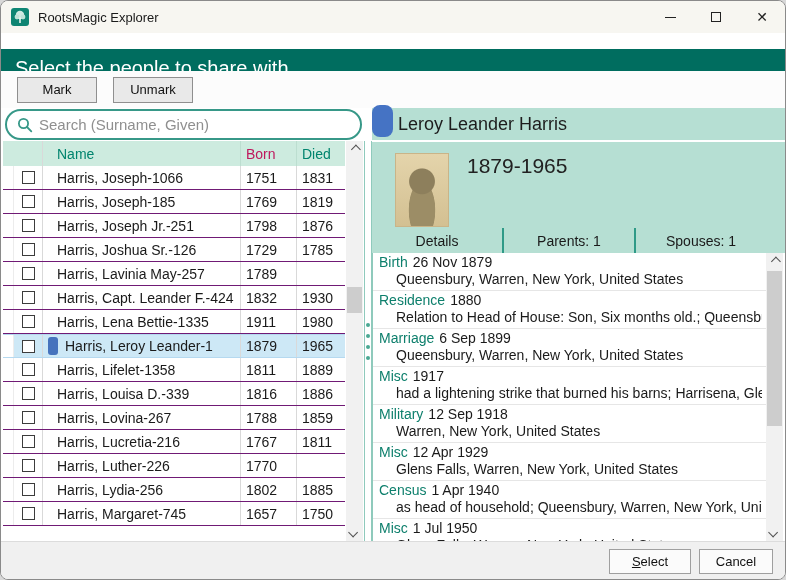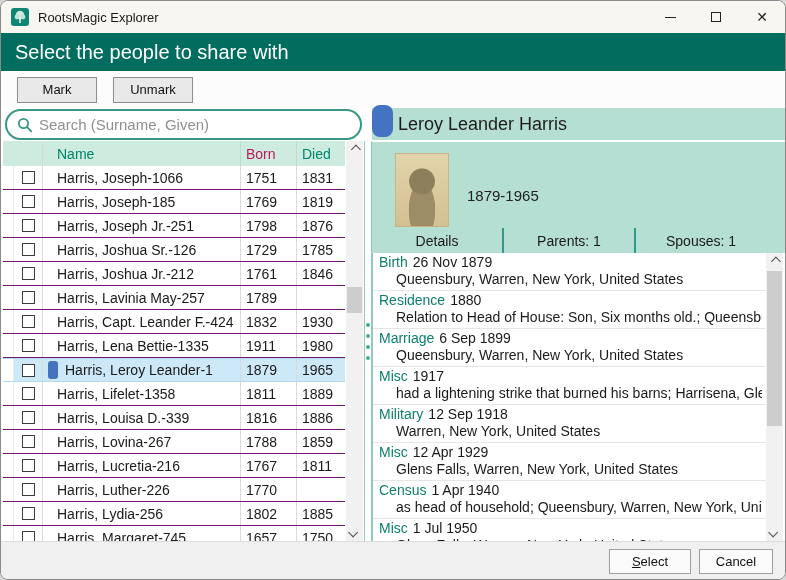--- a/index.html
+++ b/index.html
@@ -13,21 +13,21 @@
   .titlebar { position:absolute; left:0; top:0; width:100%; height:32px;
     background:#f7f6f1; display:flex; align-items:center; }
   .app-icon { margin-left:10px; width:18px; height:18px; flex:0 0 auto; }
   .title-text { margin-left:9px; font-size:13px; color:#1a1a1a; }
   .win-controls { position:absolute; right:0; top:0; height:32px; display:flex; }
   .win-btn { width:46px; height:32px; display:flex; align-items:center; justify-content:center; cursor:default; }
   .glyph-min { width:11px; height:0; border-top:1px solid #222; }
   .glyph-max { width:10px; height:10px; border:1px solid #222; }
   .glyph-close { font-size:14px; color:#222; line-height:1; }
   
-  .banner { position:absolute; left:0; top:32px; width:100%; height:38px;
+  .banner { position:absolute; left:0; top:48px; width:100%; height:38px;
     background:#006d5f; color:#fff; display:flex; align-items:center;
     padding-left:14px; font-size:20px; }
   
   .toolbar { position:absolute; left:0; top:70px; width:100%; height:37px;
     background:#fcfcfc; display:flex; align-items:center; }
   .tb-btn { margin-left:16px; width:80px; height:26px; background:#e9e9e9;
     border:1px solid #8f8f8f; font-size:13px; color:#111; font-family:inherit; cursor:pointer; }
   
   .search-box { position:absolute; left:4px; top:108px; width:357px; height:31px;
     border:2px solid #379888; border-radius:16px; background:#fff;
@@ -80,21 +80,21 @@
   .dp-title { margin-left:26px; font-size:18px; color:#1d1d1d; }
   .dp-body { position:absolute; left:371px; top:139px; width:413px; height:113px;
     background:#b6dfd3; border-top:2px solid #fff; }
   .dp-photo { position:absolute; left:23px; top:11px; width:54px; height:74px;
     border:1px solid #c9b488;
     background:
       radial-gradient(circle at 50% 38%, #8d7f5c 0 24%, rgba(141,127,92,0) 26%),
       radial-gradient(ellipse at 50% 78%, #9c8d66 0 35%, rgba(156,141,102,0) 37%),
       linear-gradient(#e4d4ab, #d3c092);
   }
-  .dp-lifespan { position:absolute; left:95px; top:12px; font-size:15px; color:#222;margin-top:33px; }
+  .dp-lifespan { position:absolute; left:95px; top:12px; font-size:21px; color:#222; }
   .dp-tabs { position:absolute; left:371px; top:227px; width:394px; height:25px; display:flex; }
   .dp-tab { flex:1; display:flex; align-items:center; justify-content:center;
     font-size:14px; color:#1a1a1a; cursor:pointer; }
   .dp-tab + .dp-tab { border-left:2px solid #2f9a87; }
   .facts { position:absolute; left:371px; top:252px; width:394px; height:288px;
     background:#fff; border-left:1px solid #8fcabc; overflow:hidden; }
   .fact { padding:2px 4px 3px 6px; border-bottom:1px solid #e6e6e6; font-size:14px; line-height:15px; }
   .fact-type { color:#0d7f6c; }
   .fact-date { color:#1a1a1a; margin-left:5px; }
   .fact-detail { margin-top:2px; padding-left:17px; color:#1a1a1a; white-space:nowrap; overflow:hidden; }
@@ -202,31 +202,20 @@
           </div>
           <div class="c-born">1729</div>
           <div class="c-died">1785</div>
         </div>
         <div class="row">
           <div class="c-strip"></div>
           <div class="c-cb">
             <div class="cbox"></div>
           </div>
           <div class="c-name">
-            <span>Harris, Joshua Jr.-212</span>
-          </div>
-          <div class="c-born">1761</div>
-          <div class="c-died">1846</div>
-        </div>
-        <div class="row">
-          <div class="c-strip"></div>
-          <div class="c-cb">
-            <div class="cbox"></div>
-          </div>
-          <div class="c-name">
             <span>Harris, Lavinia May-257</span>
           </div>
           <div class="c-born">1789</div>
           <div class="c-died"></div>
         </div>
         <div class="row">
           <div class="c-strip"></div>
           <div class="c-cb">
             <div class="cbox"></div>
           </div>

